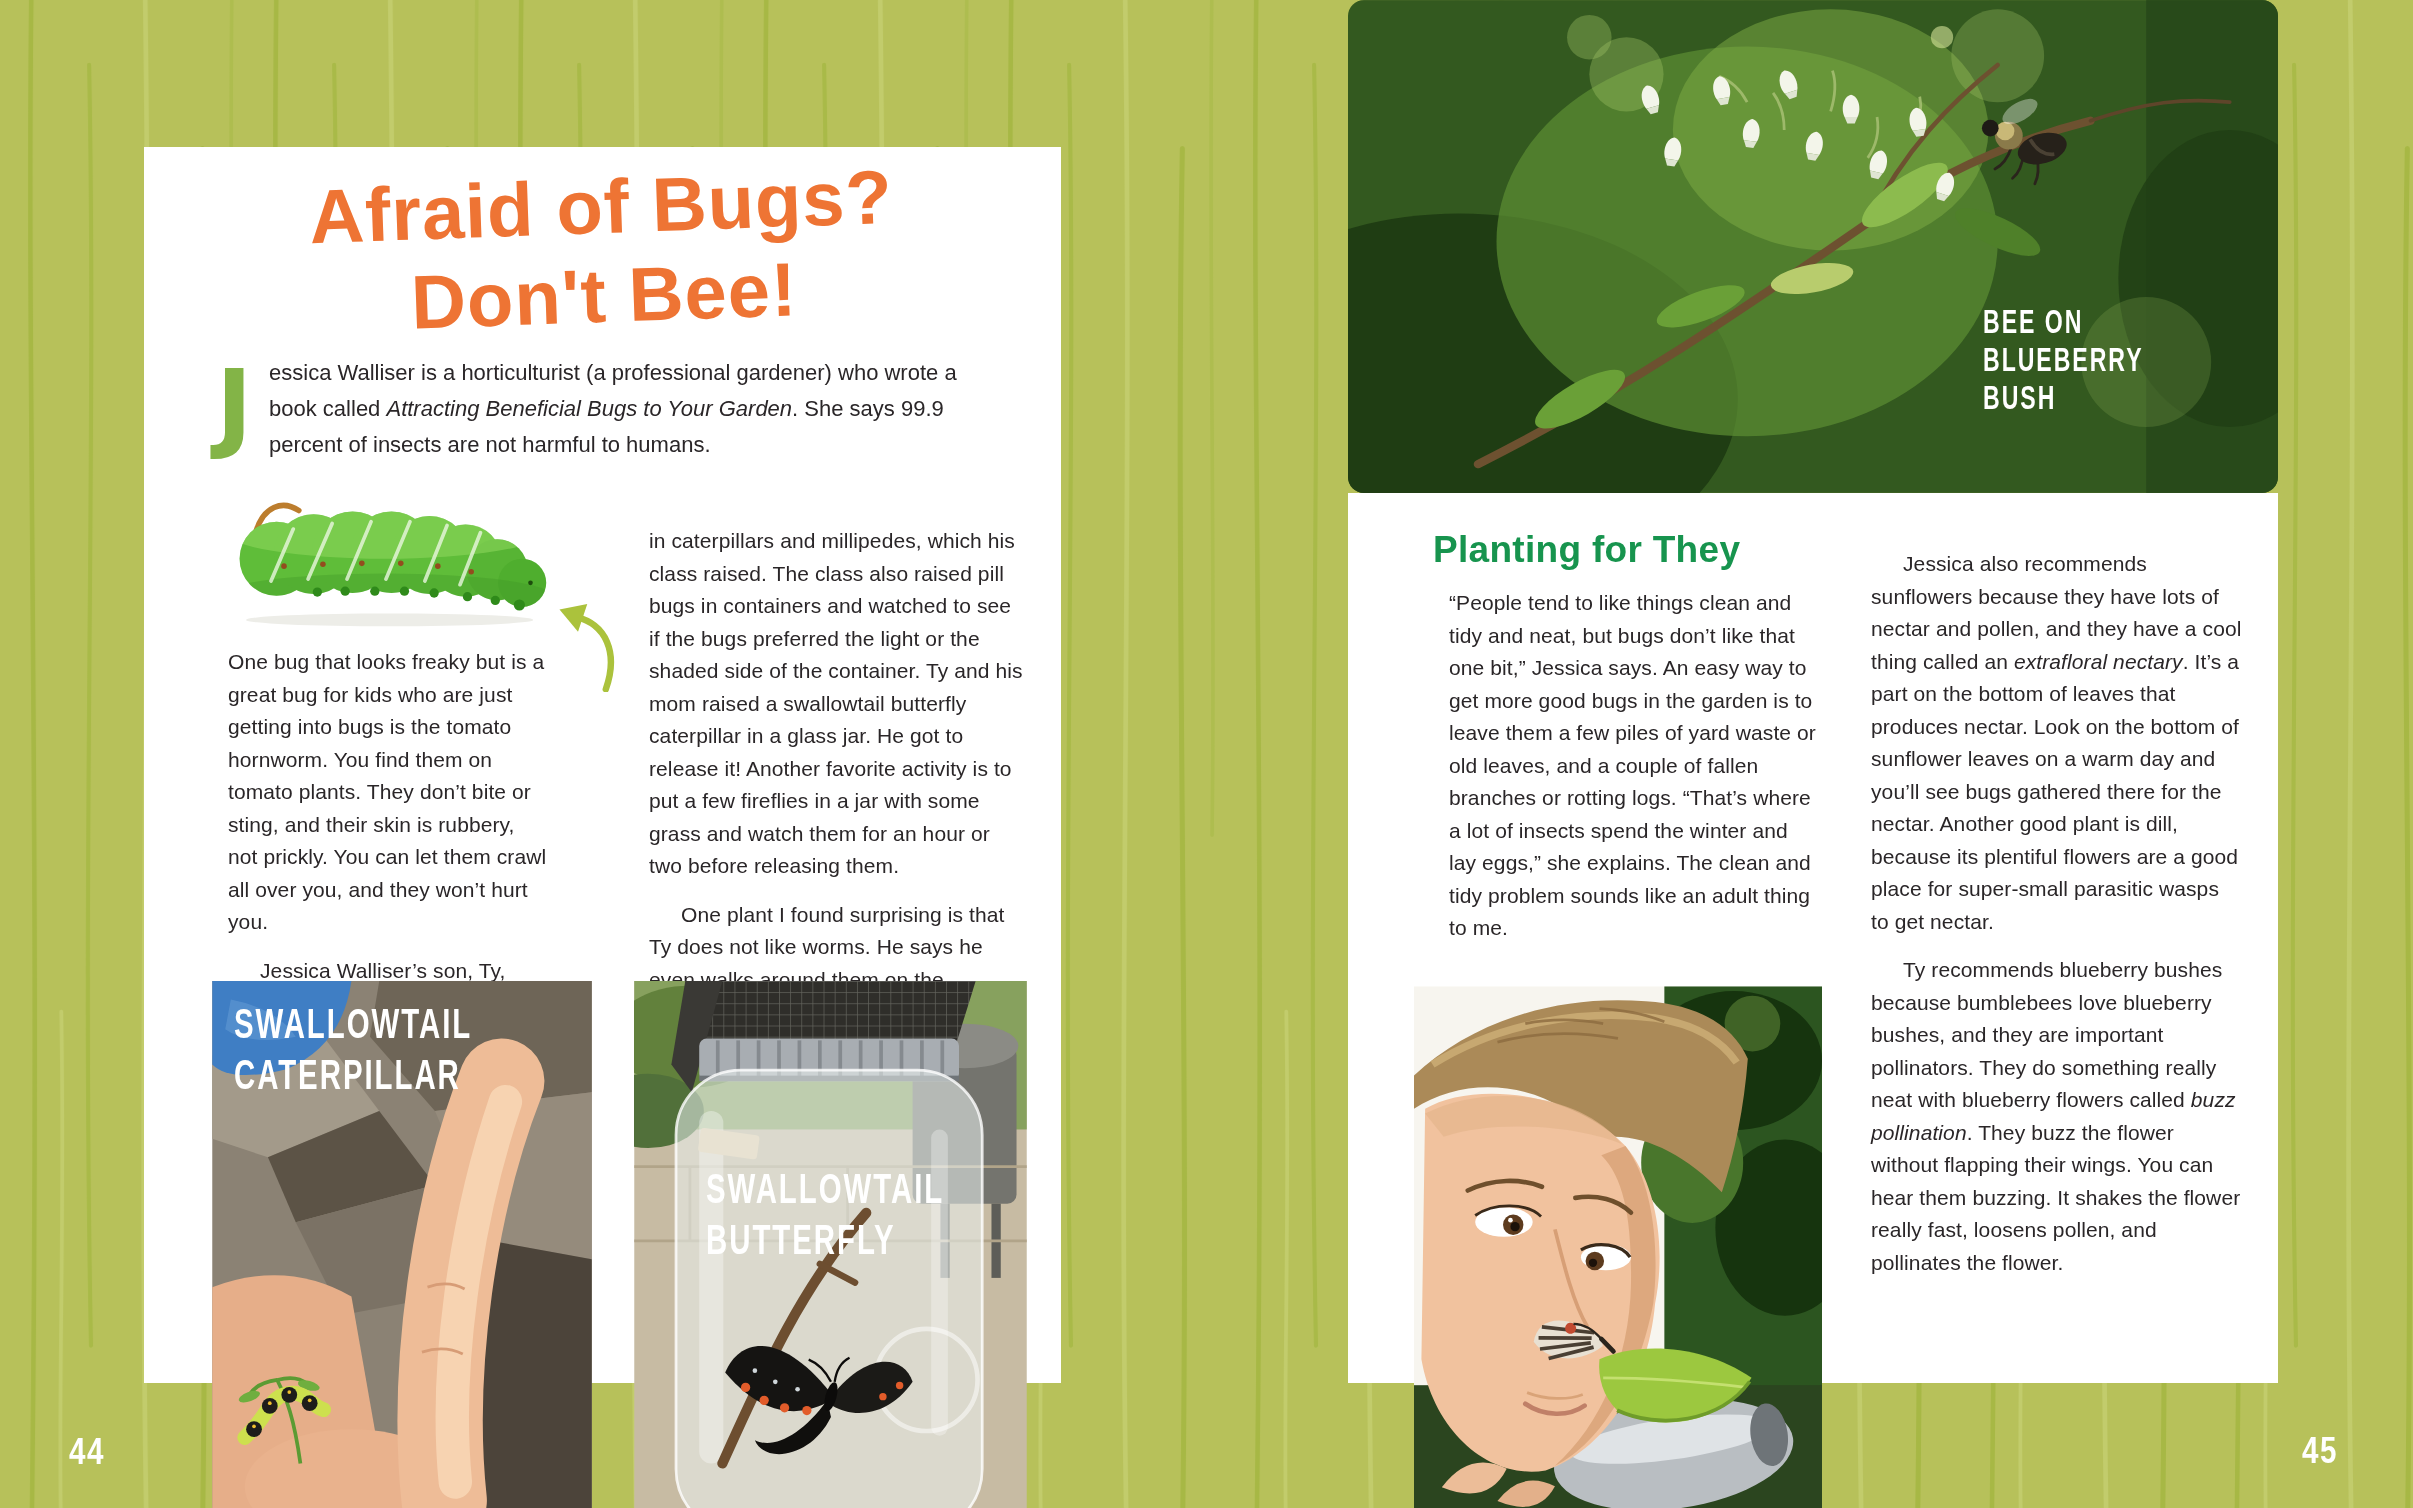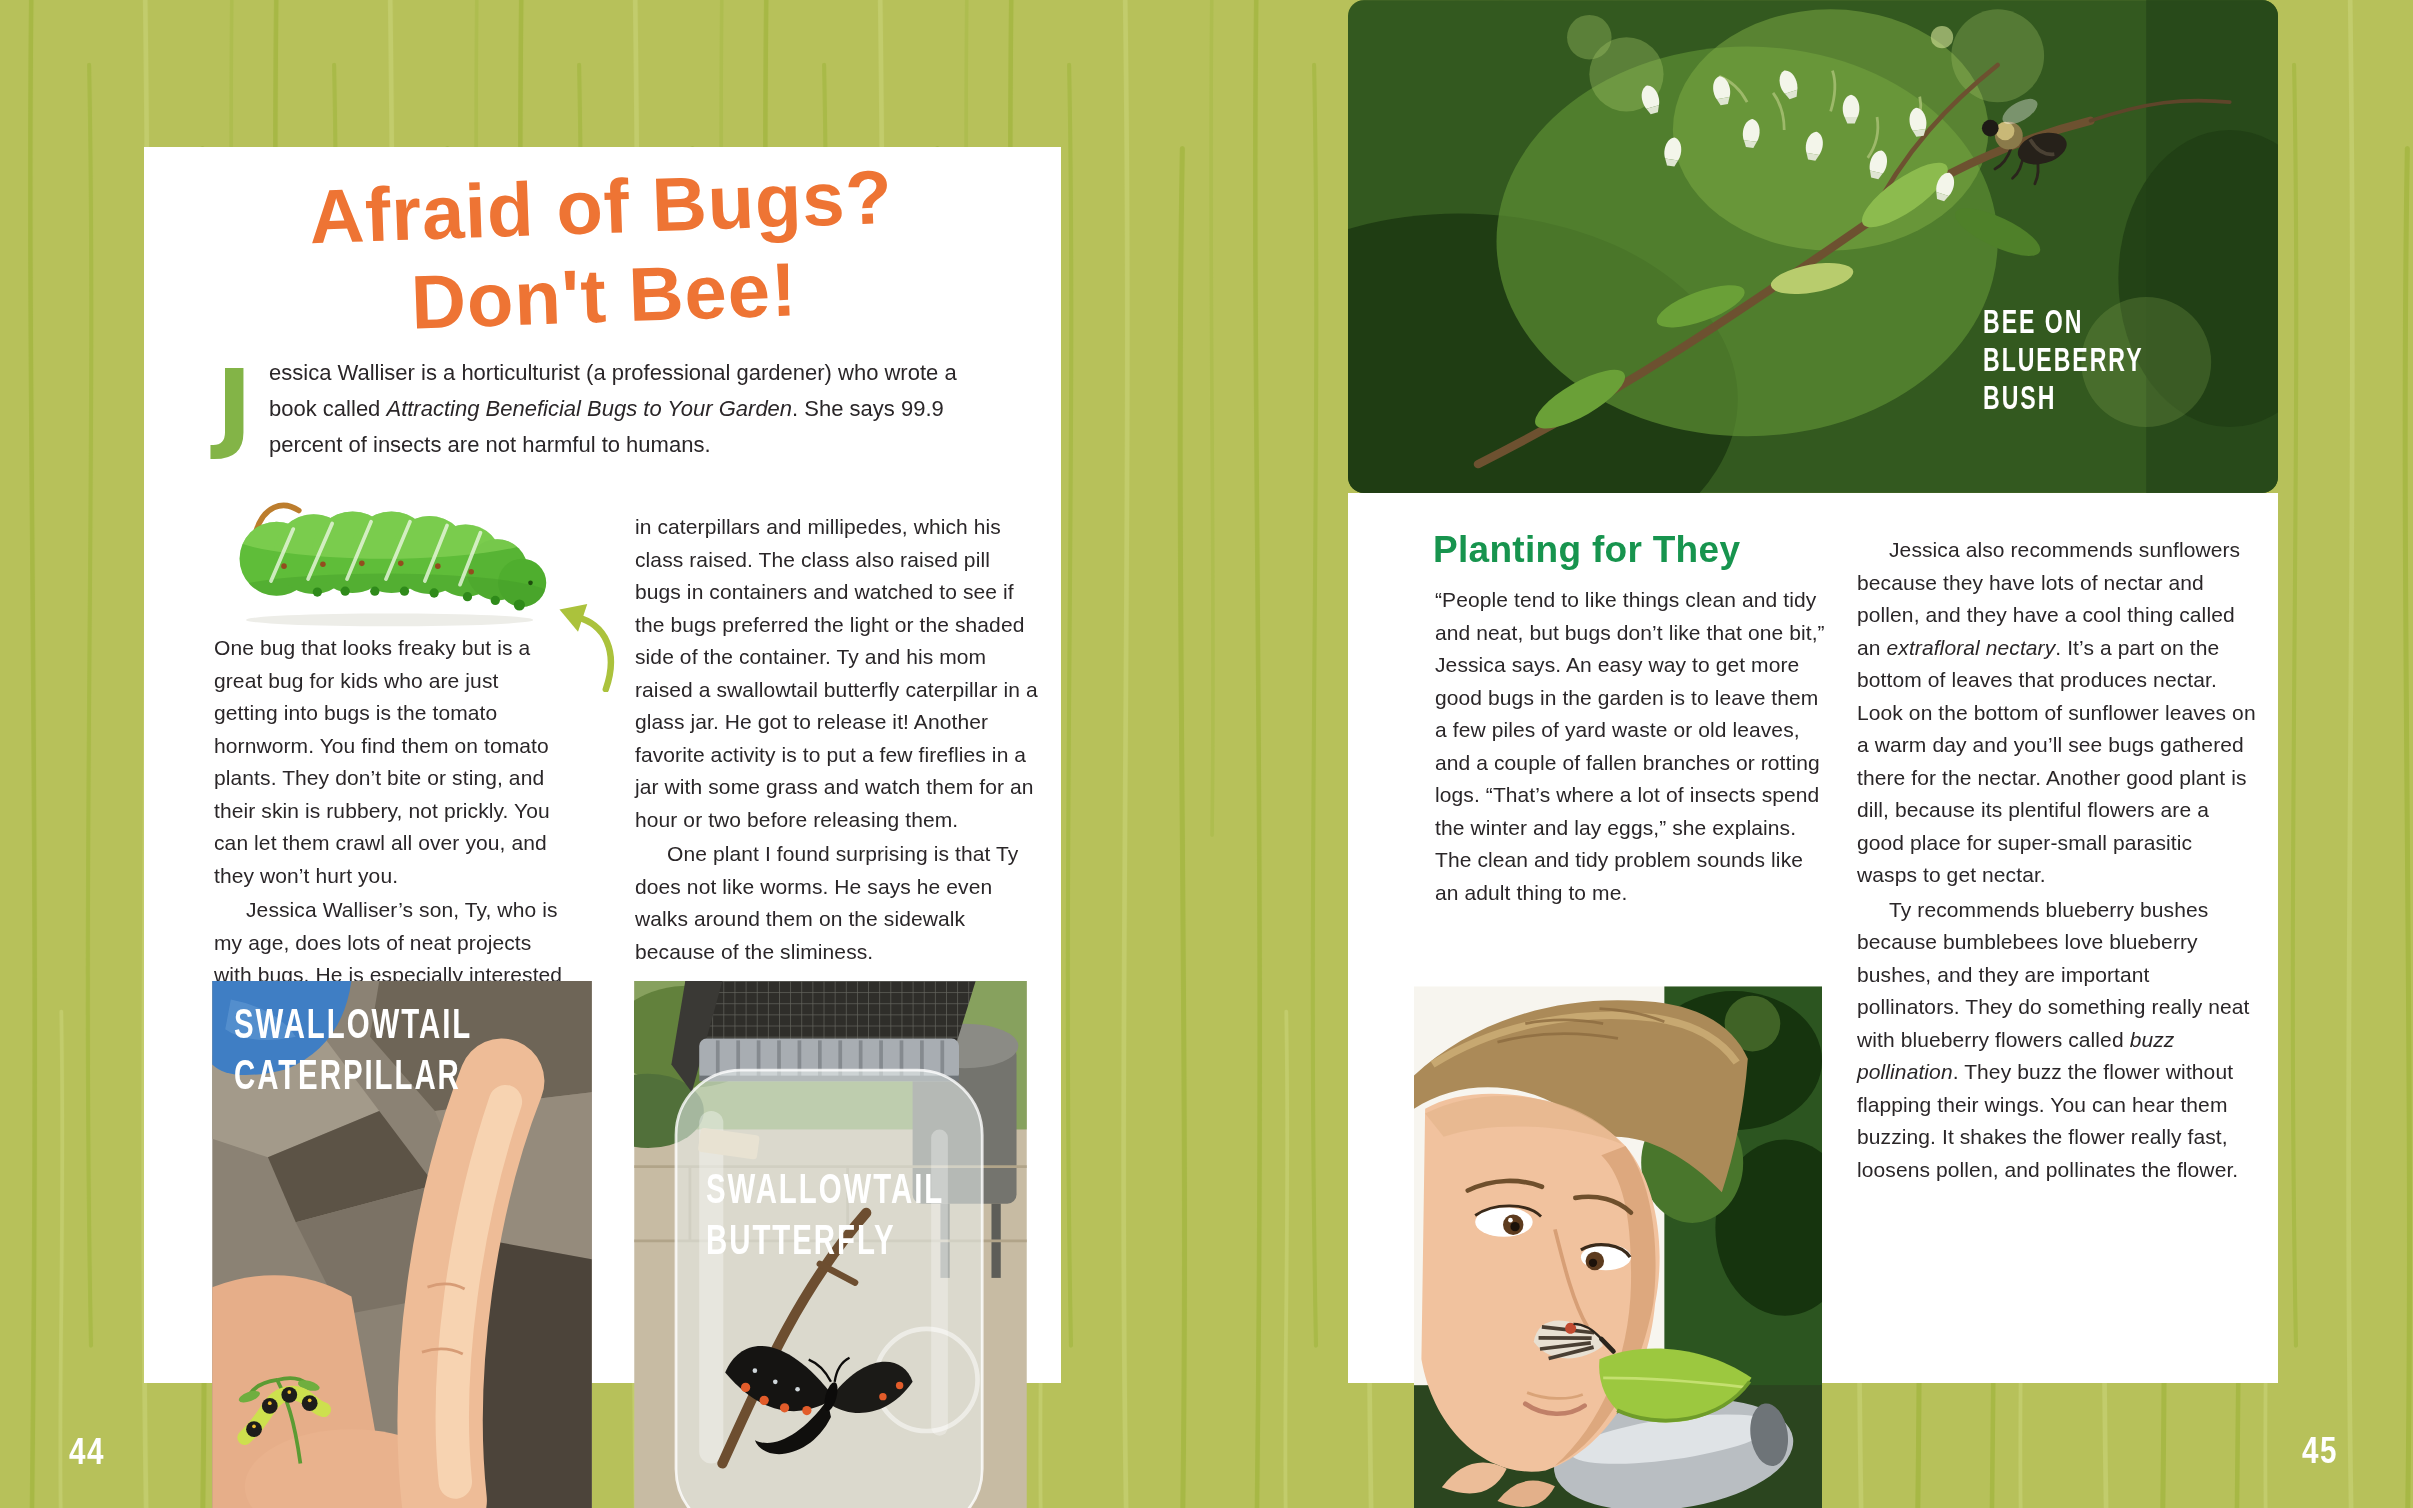--- a/index.html
+++ b/index.html
@@ -22,21 +22,21 @@
   .intro {
     position:absolute; left:70px; top:208px; width:787px;
     font-size:22px; line-height:36px; color:#2a2628;
   }
   .dropcap {
     float:left; color:#83b447; font-weight:bold;
     font-family:"DejaVu Sans", sans-serif;
     font-size:98px; line-height:82px; margin:9.3px 16.7px 0 1.9px;
   }
   .bodytext { font-size:21px; line-height:32.5px; color:#2a2628; letter-spacing:0.1px; }
-  .bodytext p { margin:2px; }
+  .bodytext p { margin:16px; }
   .bodytext p.indent { text-indent:32px; }
   .italic { font-style:italic; }
 
   .section-heading {
     font-size:37px; line-height:43px; font-weight:bold;
     color:#17944e; letter-spacing:0.3px; margin:0 0 13px 0;
   }
 
   .caption { position:absolute; color:#ffffff; font-weight:bold; }
   .caption .cond {

